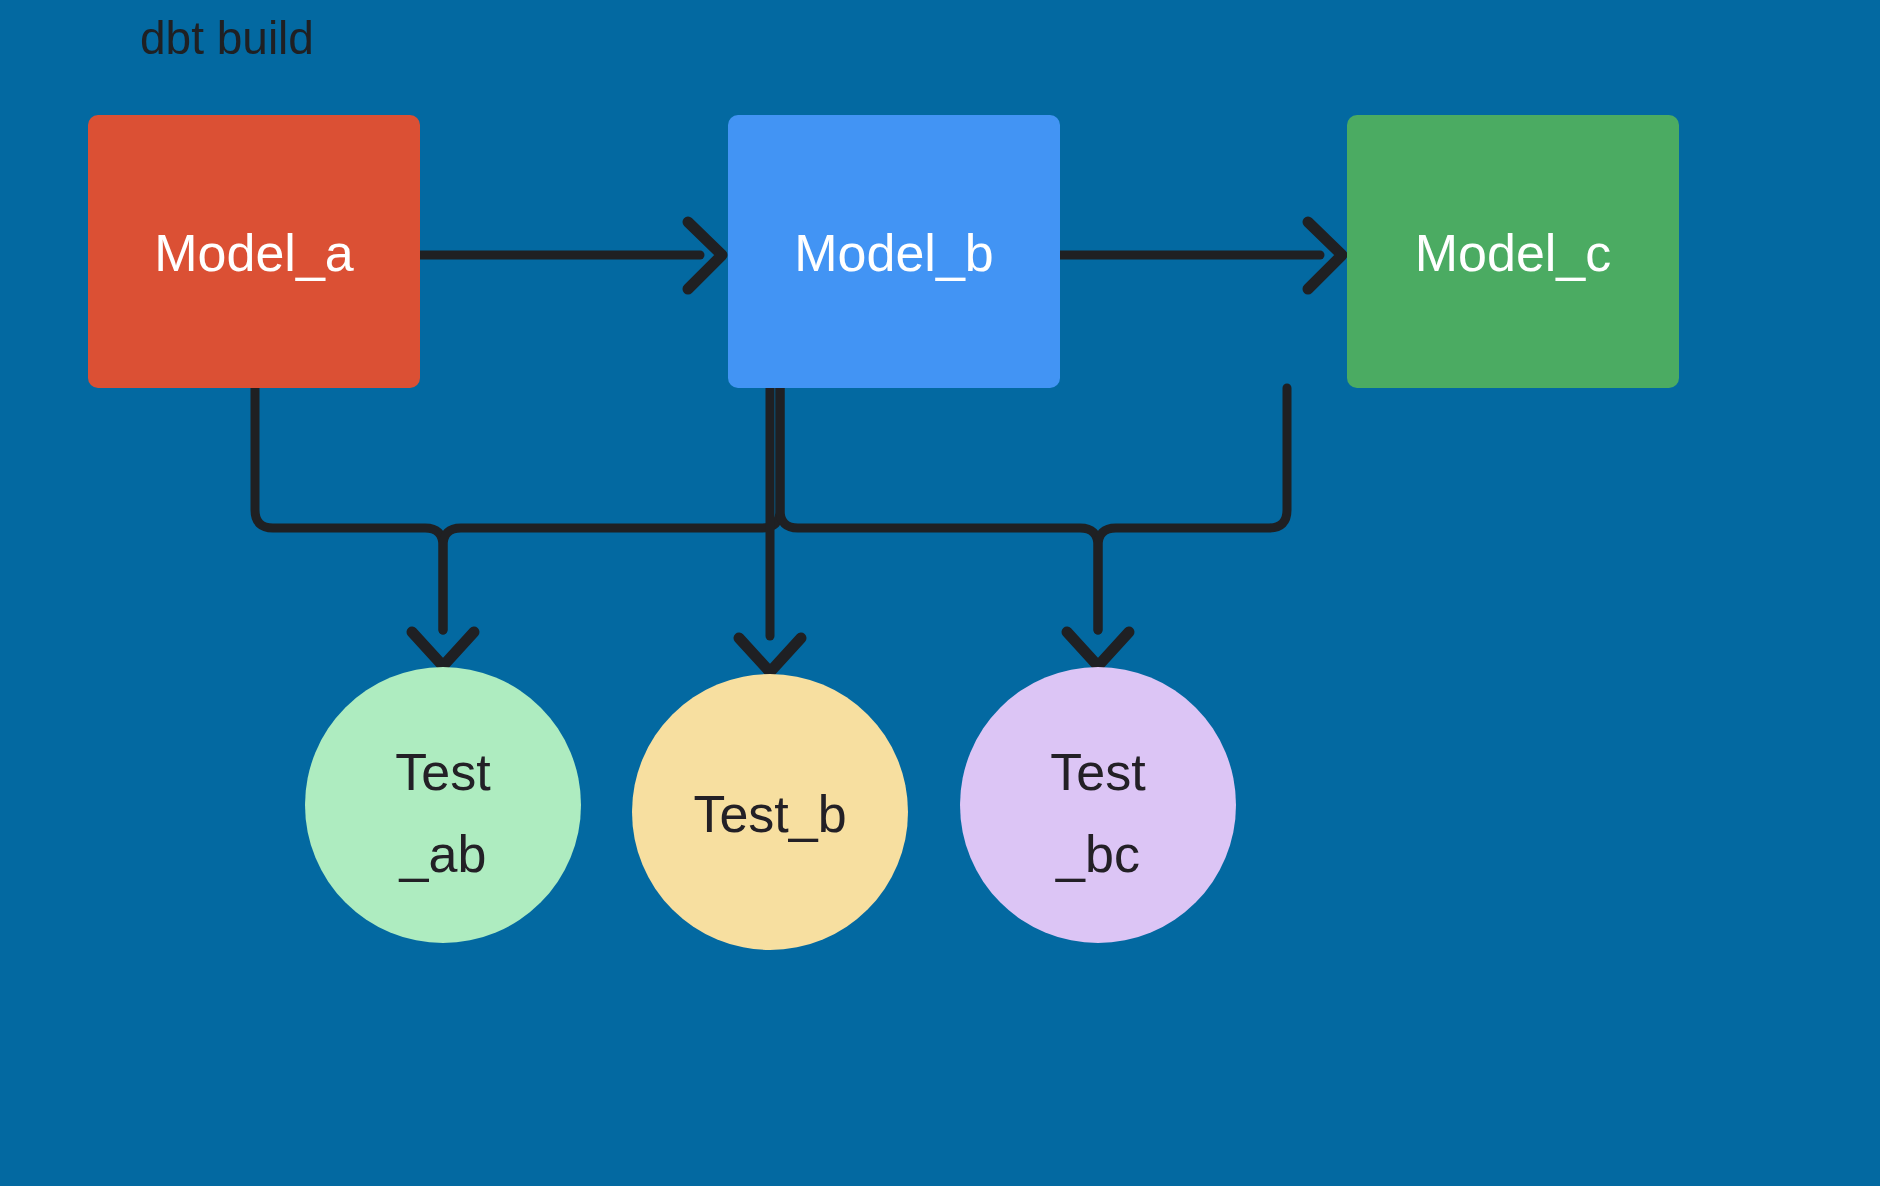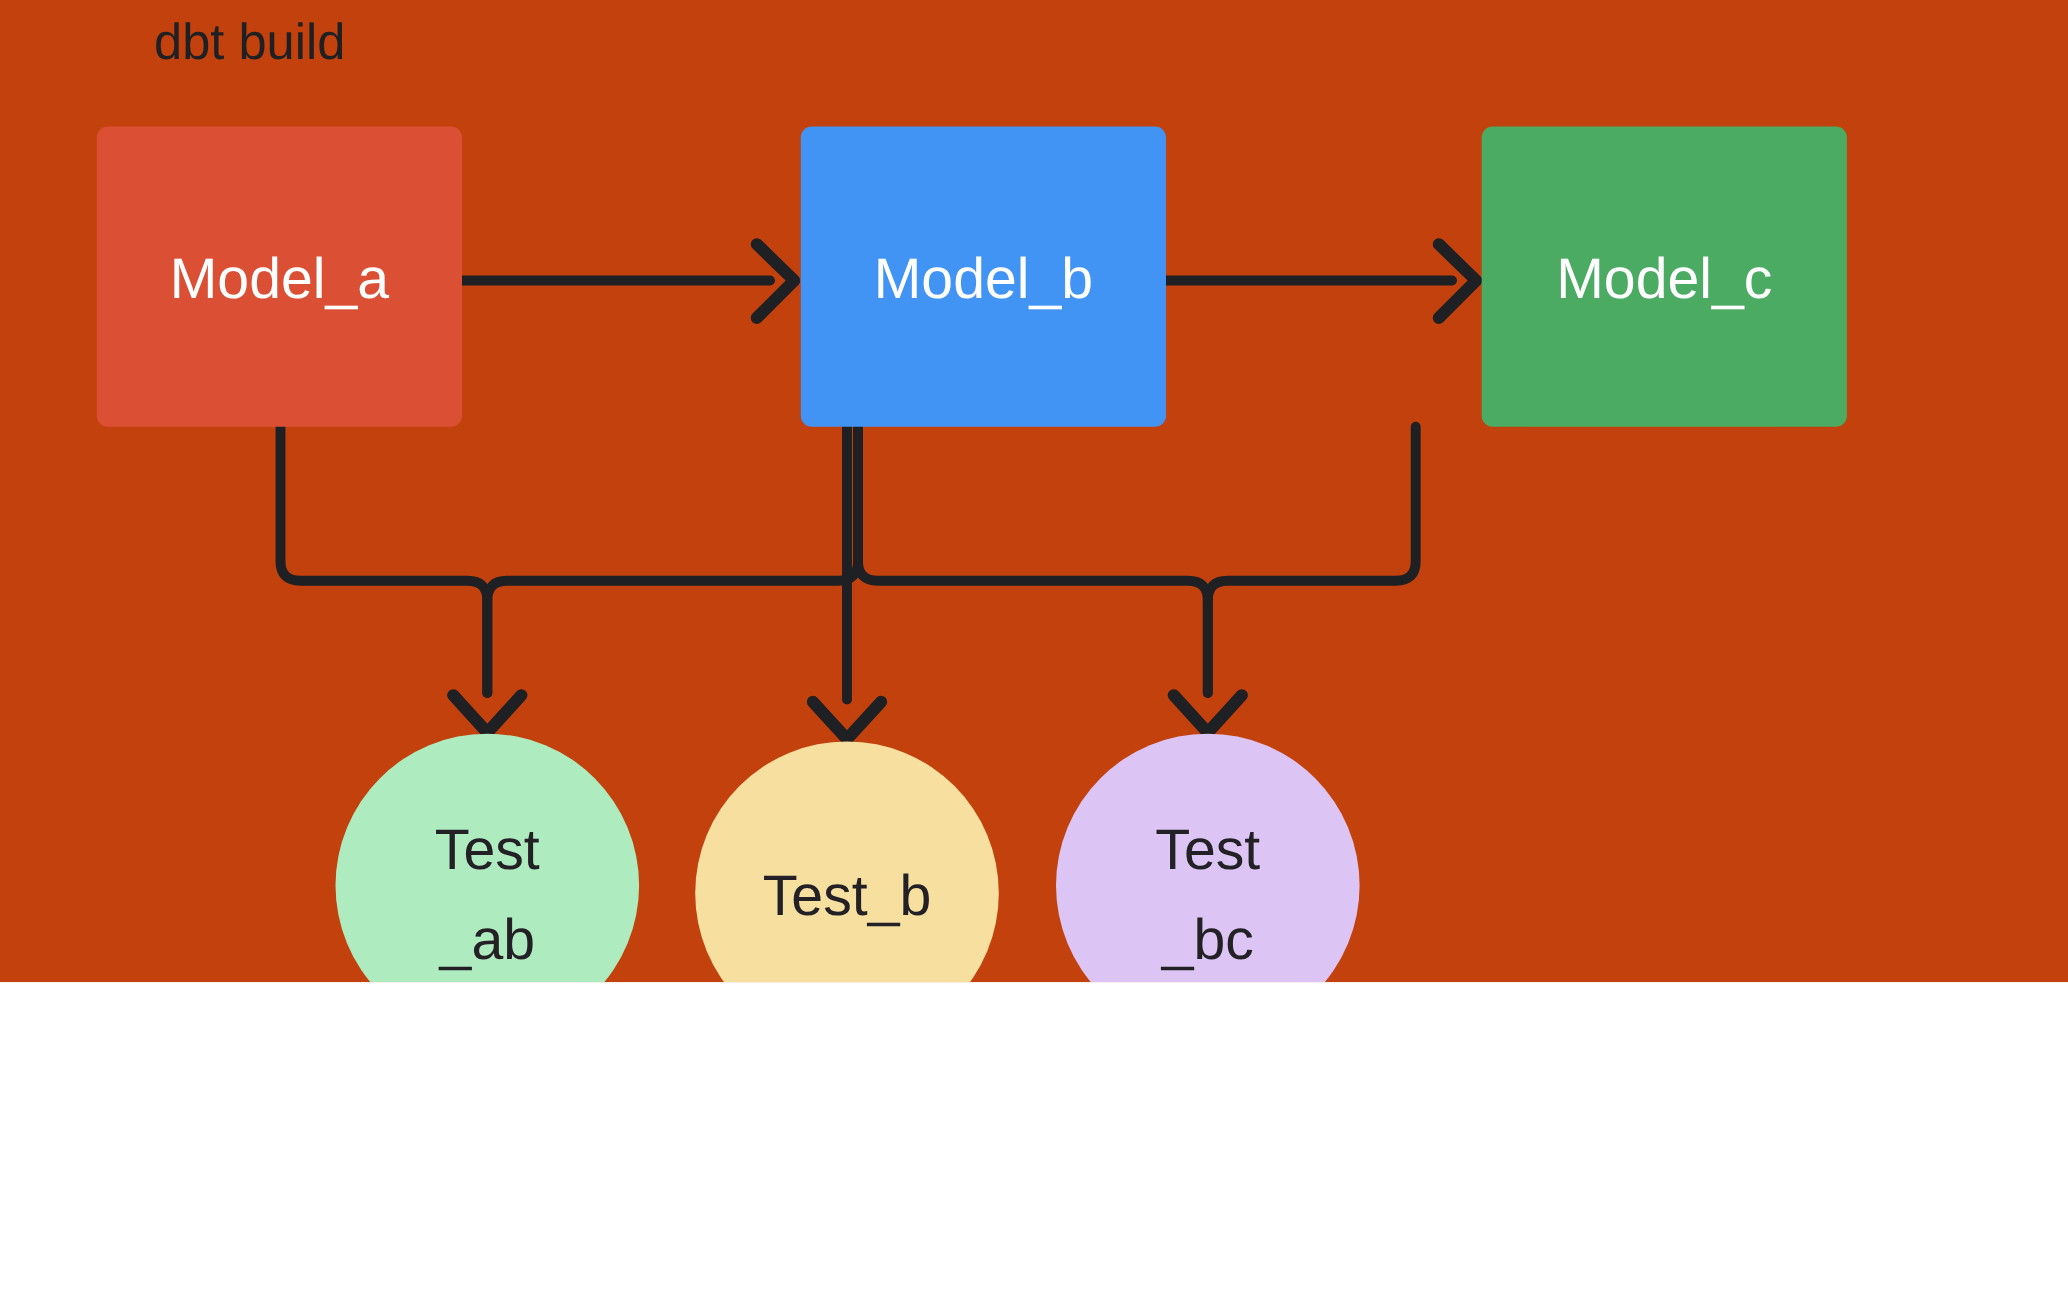--- a/index.html
+++ b/index.html
@@ -6,22 +6,22 @@
     margin: 0;
     padding: 0;
     background: #ffffff;
   }
   body {
     font-family: "Liberation Sans", sans-serif;
   }
   #canvas {
     position: relative;
     width: 1880px;
-    height: 893px;
-    background: #c2410c;
+    height: 1186px;
+    background: #0369a1;
     overflow: hidden;
   }
   #diagram-svg {
     position: absolute;
     left: 0;
     top: 0;
     width: 1880px;
     height: 1186px;
   }
   .graph-title {

